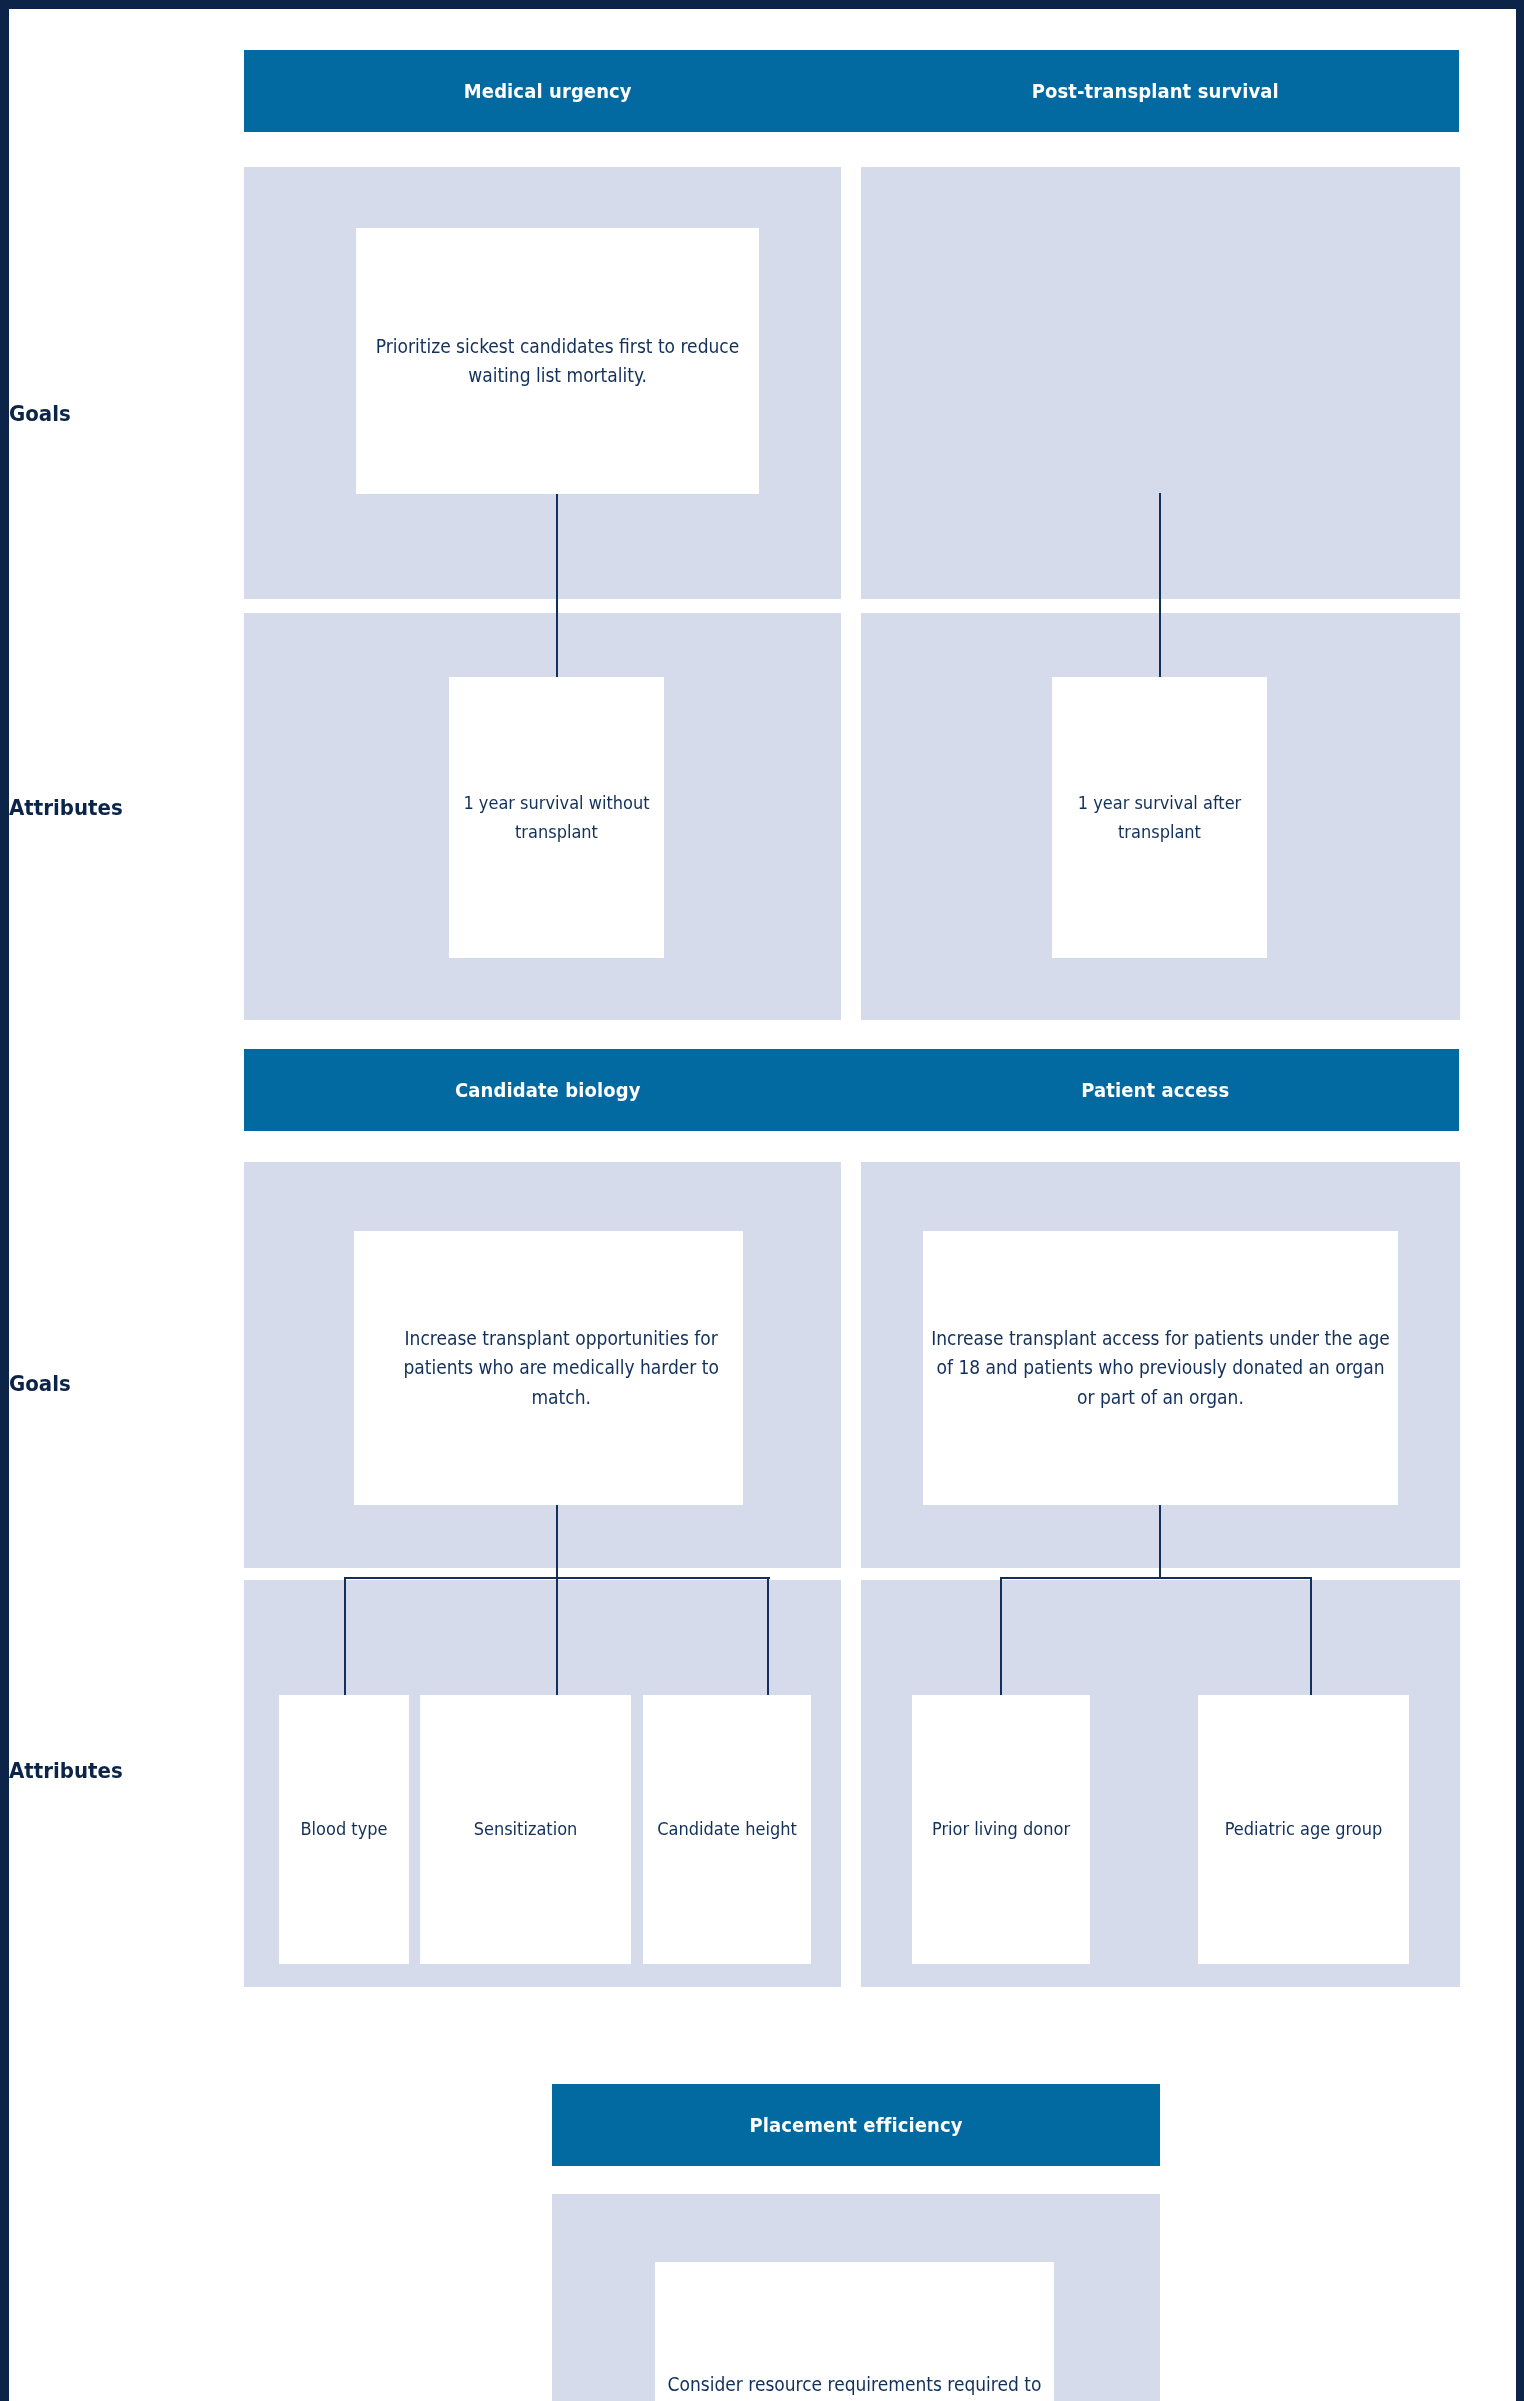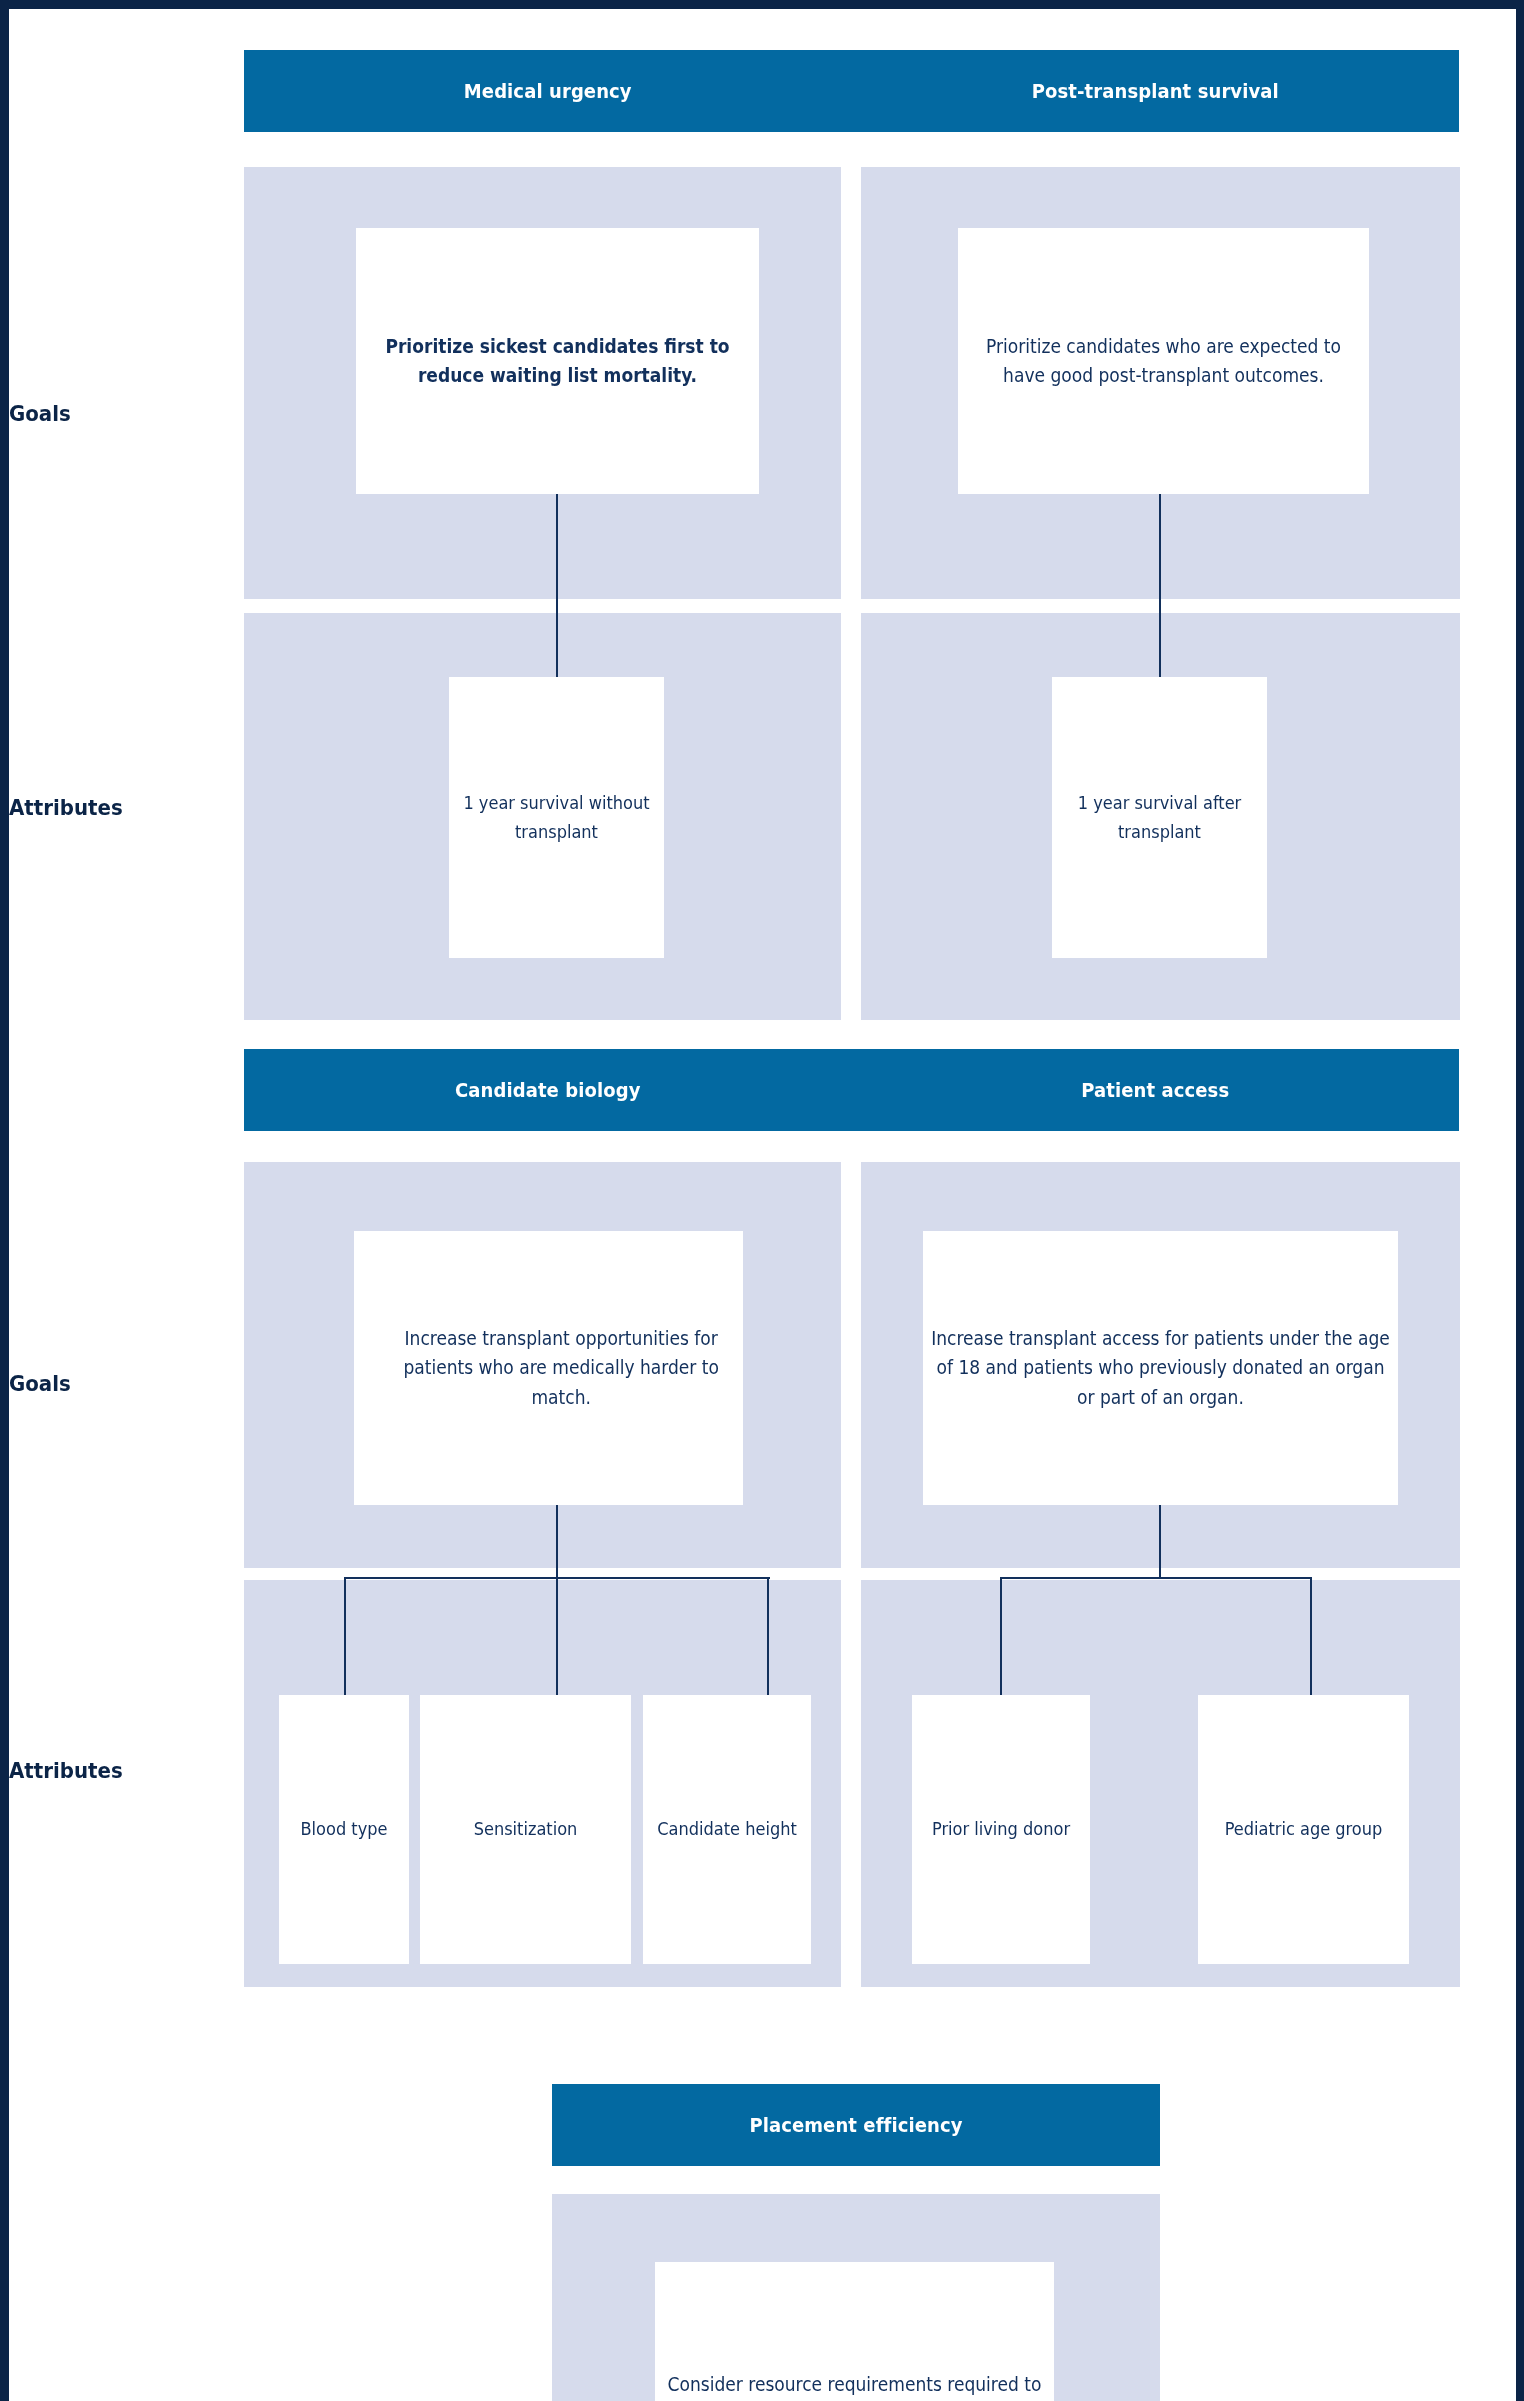--- a/index.html
+++ b/index.html
@@ -74,22 +74,21 @@
 
   <div class="panel" style="left:235px;top:604px;width:597px;height:407px;"></div>
   <div class="panel" style="left:852px;top:604px;width:599px;height:407px;"></div>
 
   <div class="rowlabel" style="left:0px;top:394px;width:221px;">Goals</div>
   <div class="rowlabel" style="left:0px;top:788px;width:221px;">Attributes</div>
 
   <div class="vline" style="left:547px;top:484px;height:204px;"></div>
   <div class="vline" style="left:1150px;top:484px;height:204px;"></div>
 
-  <div class="wbox" style="left:347px;top:219px;width:403px;height:266px;font-weight:bold;">Prioritize sickest candidates first to reduce waiting list mortality.</div>
-  <div class="wbox" style="left:949px;top:219px;width:411px;height:266px;">Prioritize candidates who are expected to have good post-transplant outcomes.</div>
+  <div class="wbox" style="left:347px;top:219px;width:403px;height:266px;">Prioritize sickest candidates first to reduce waiting list mortality.</div>
 
   <div class="wbox small" style="left:440px;top:668px;width:215px;height:281px;">1 year survival without transplant</div>
   <div class="wbox small" style="left:1043px;top:668px;width:215px;height:281px;">1 year survival after transplant</div>
 
   <div class="hdr" style="left:235px;top:1040px;width:1215px;height:82px;">
     <div class="cell">Candidate biology</div>
     <div class="cell">Patient access</div>
   </div>
 
   <div class="panel" style="left:235px;top:1153px;width:597px;height:406px;"></div>

